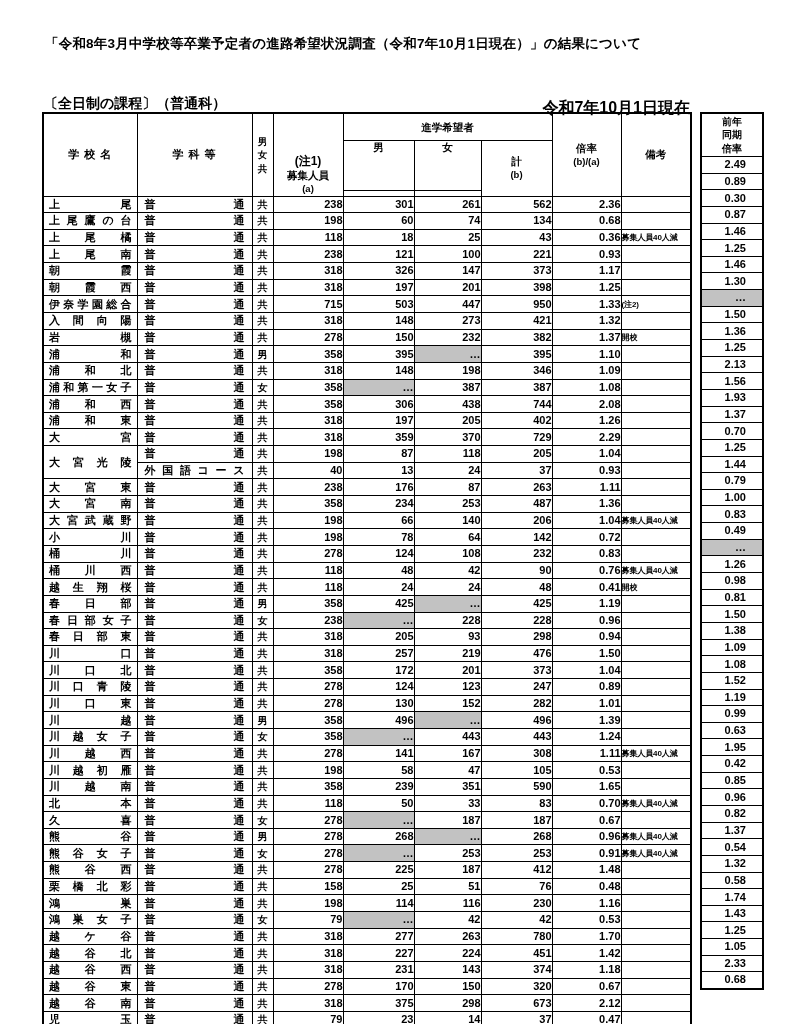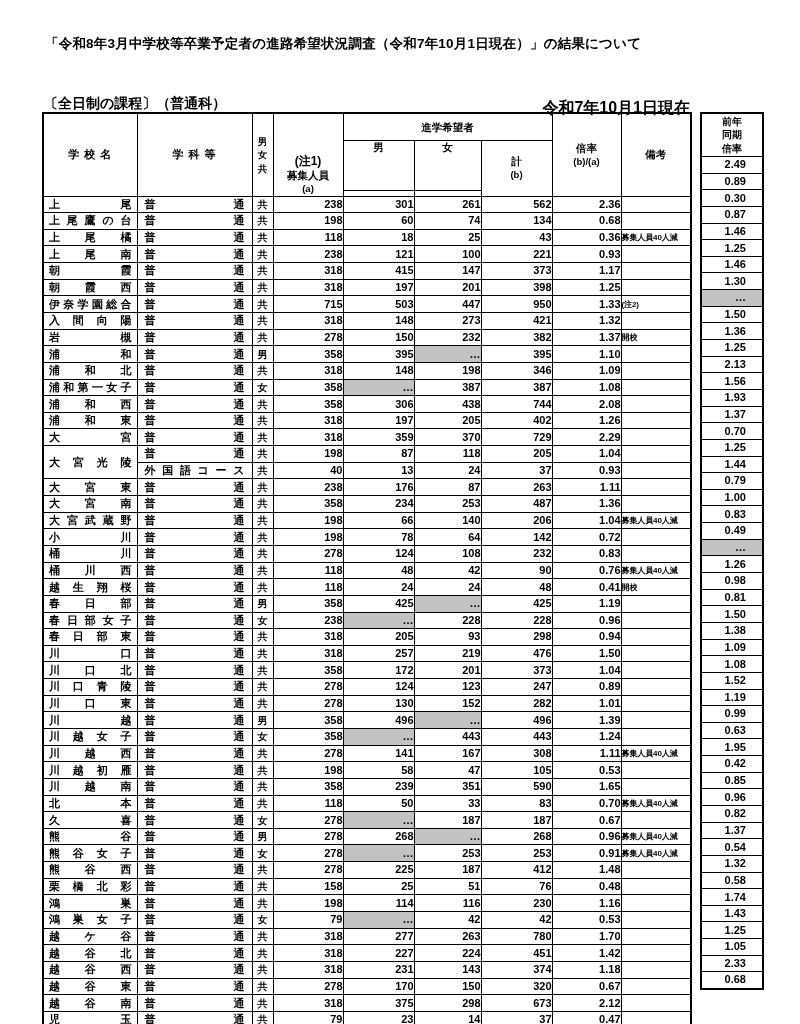--- a/index.html
+++ b/index.html
@@ -194,21 +194,21 @@
             </div>
           </td>
           <td class="c-dept">
             <div class="j">
               <span>普</span>
               <span>通</span>
             </div>
           </td>
           <td class="c-gender">共</td>
           <td class="c-num">318</td>
-          <td class="c-num">415</td>
+          <td class="c-num">326</td>
           <td class="c-num">147</td>
           <td class="c-num">373</td>
           <td class="c-ratio">1.17</td>
           <td class="c-remarks"></td>
         </tr>
         <tr>
           <td class="c-school">
             <div class="j">
               <span>朝</span>
               <span>霞</span>

